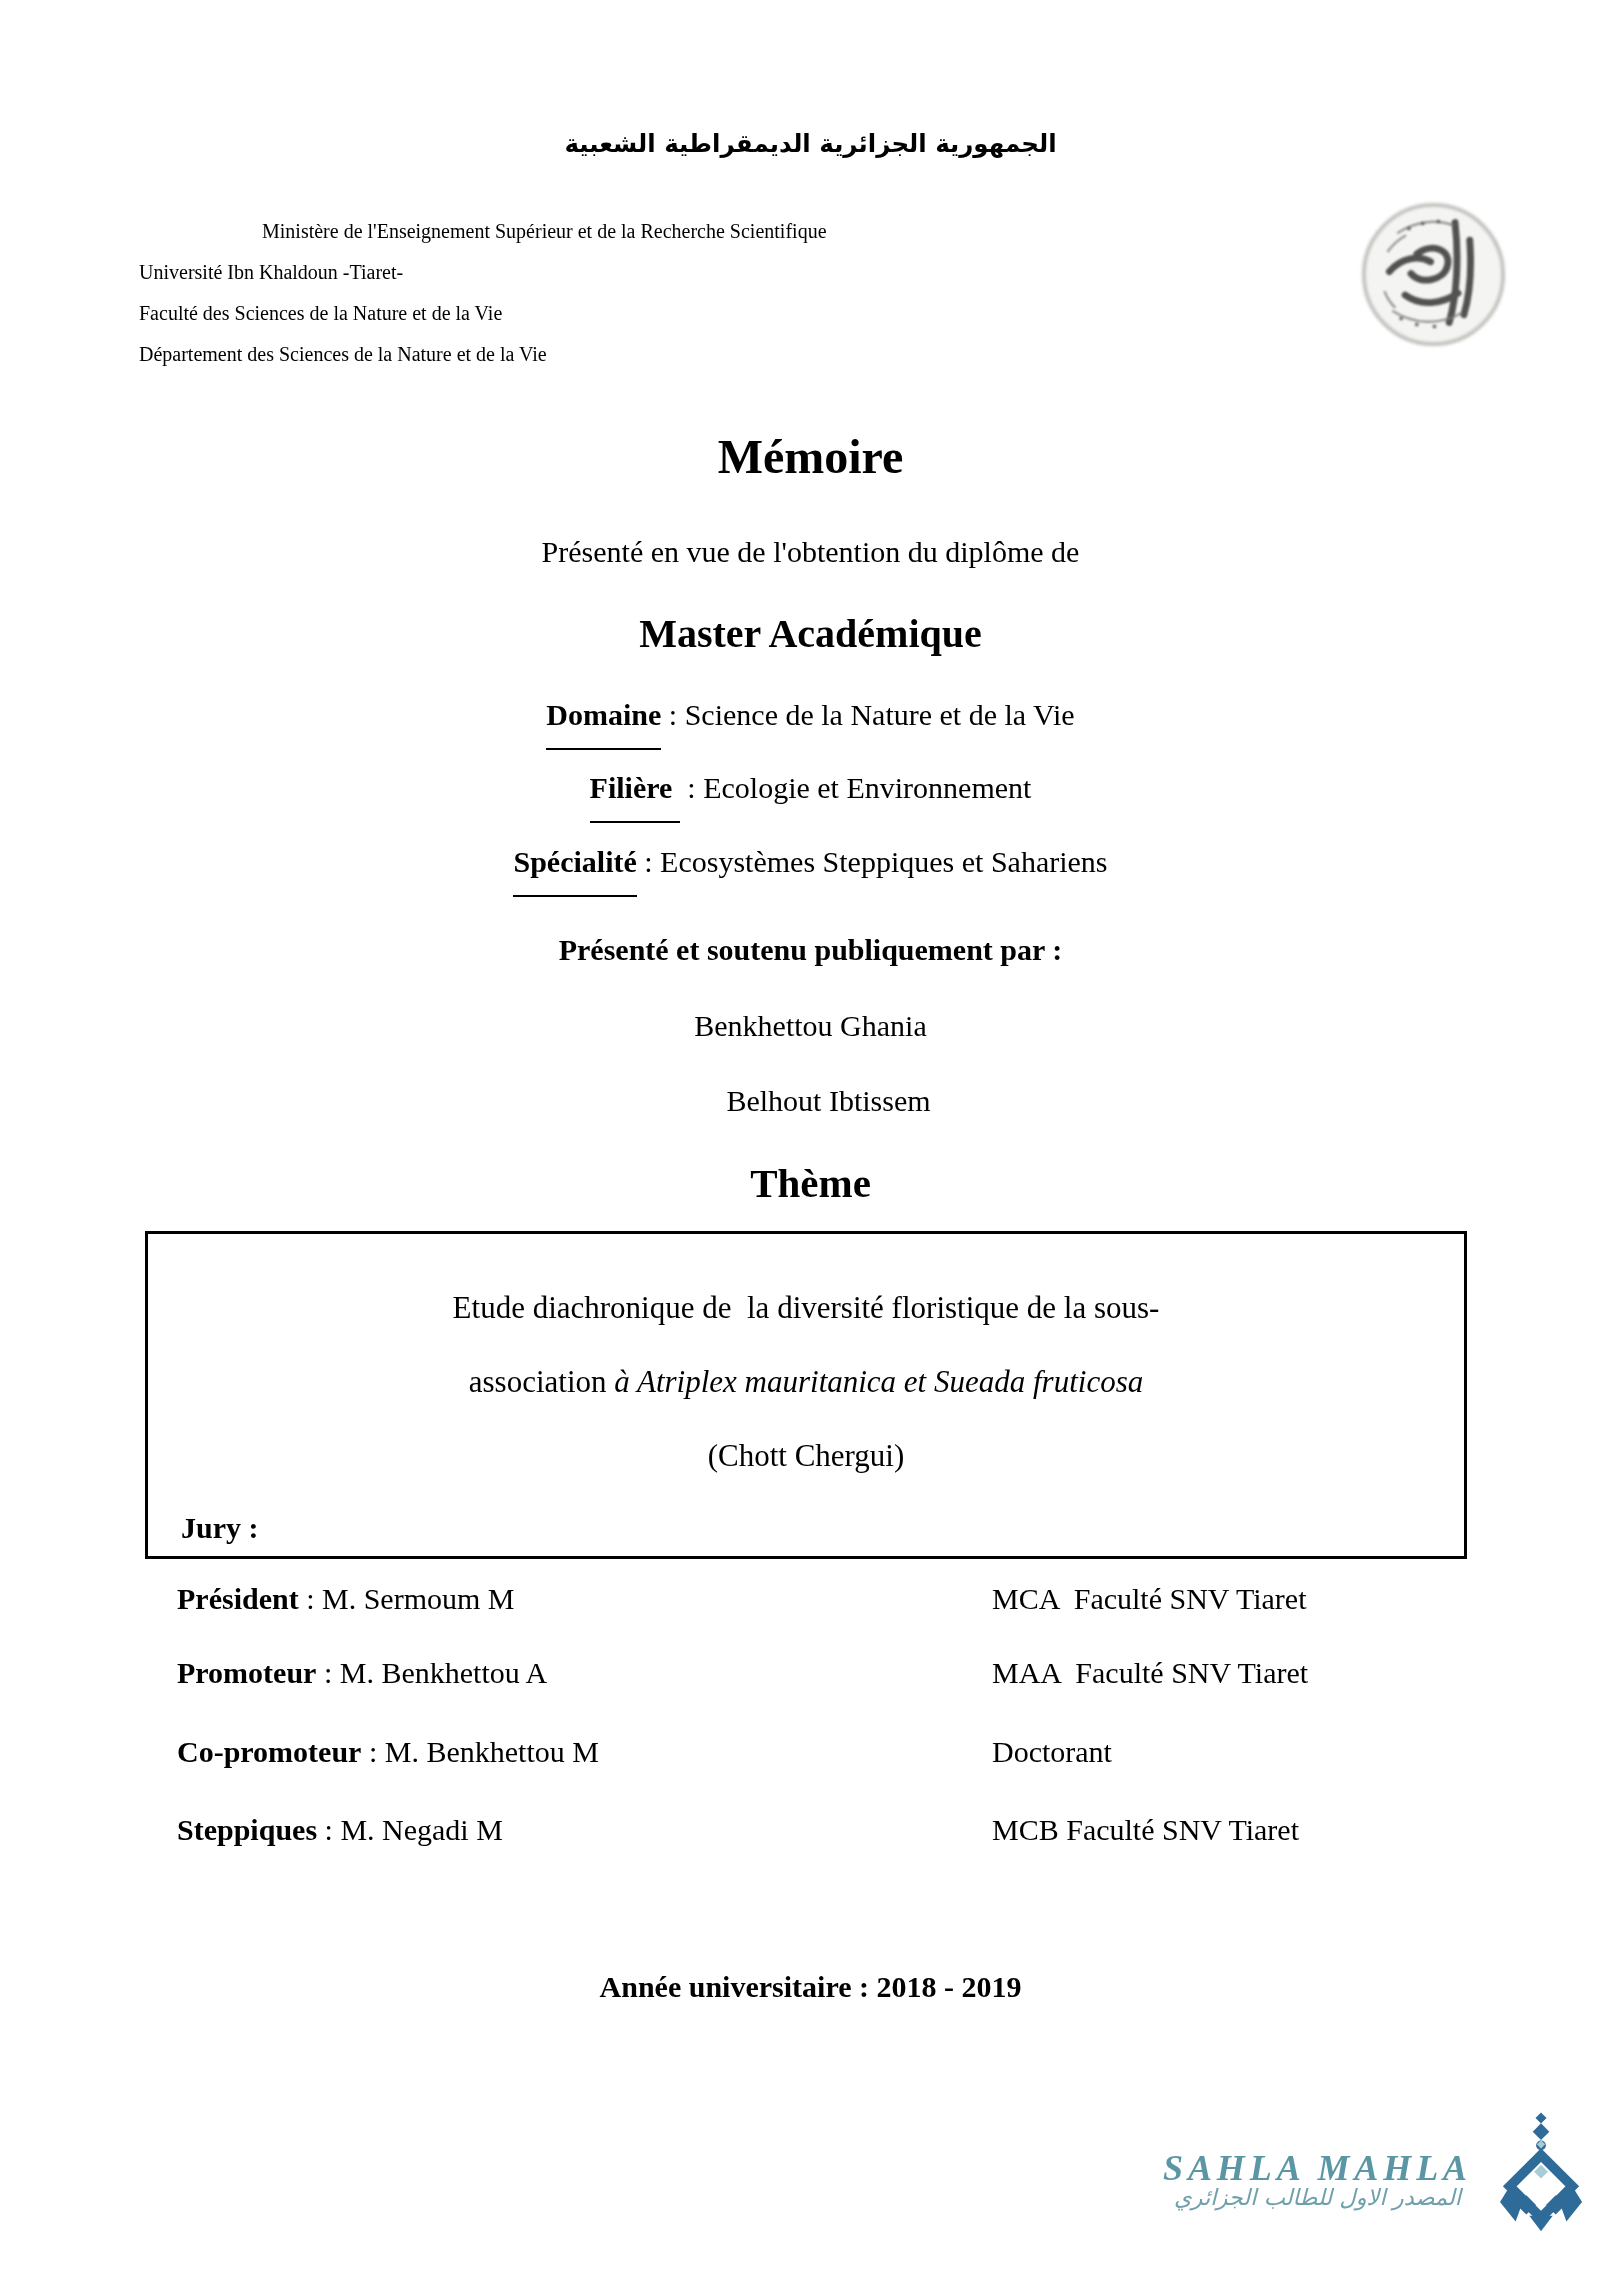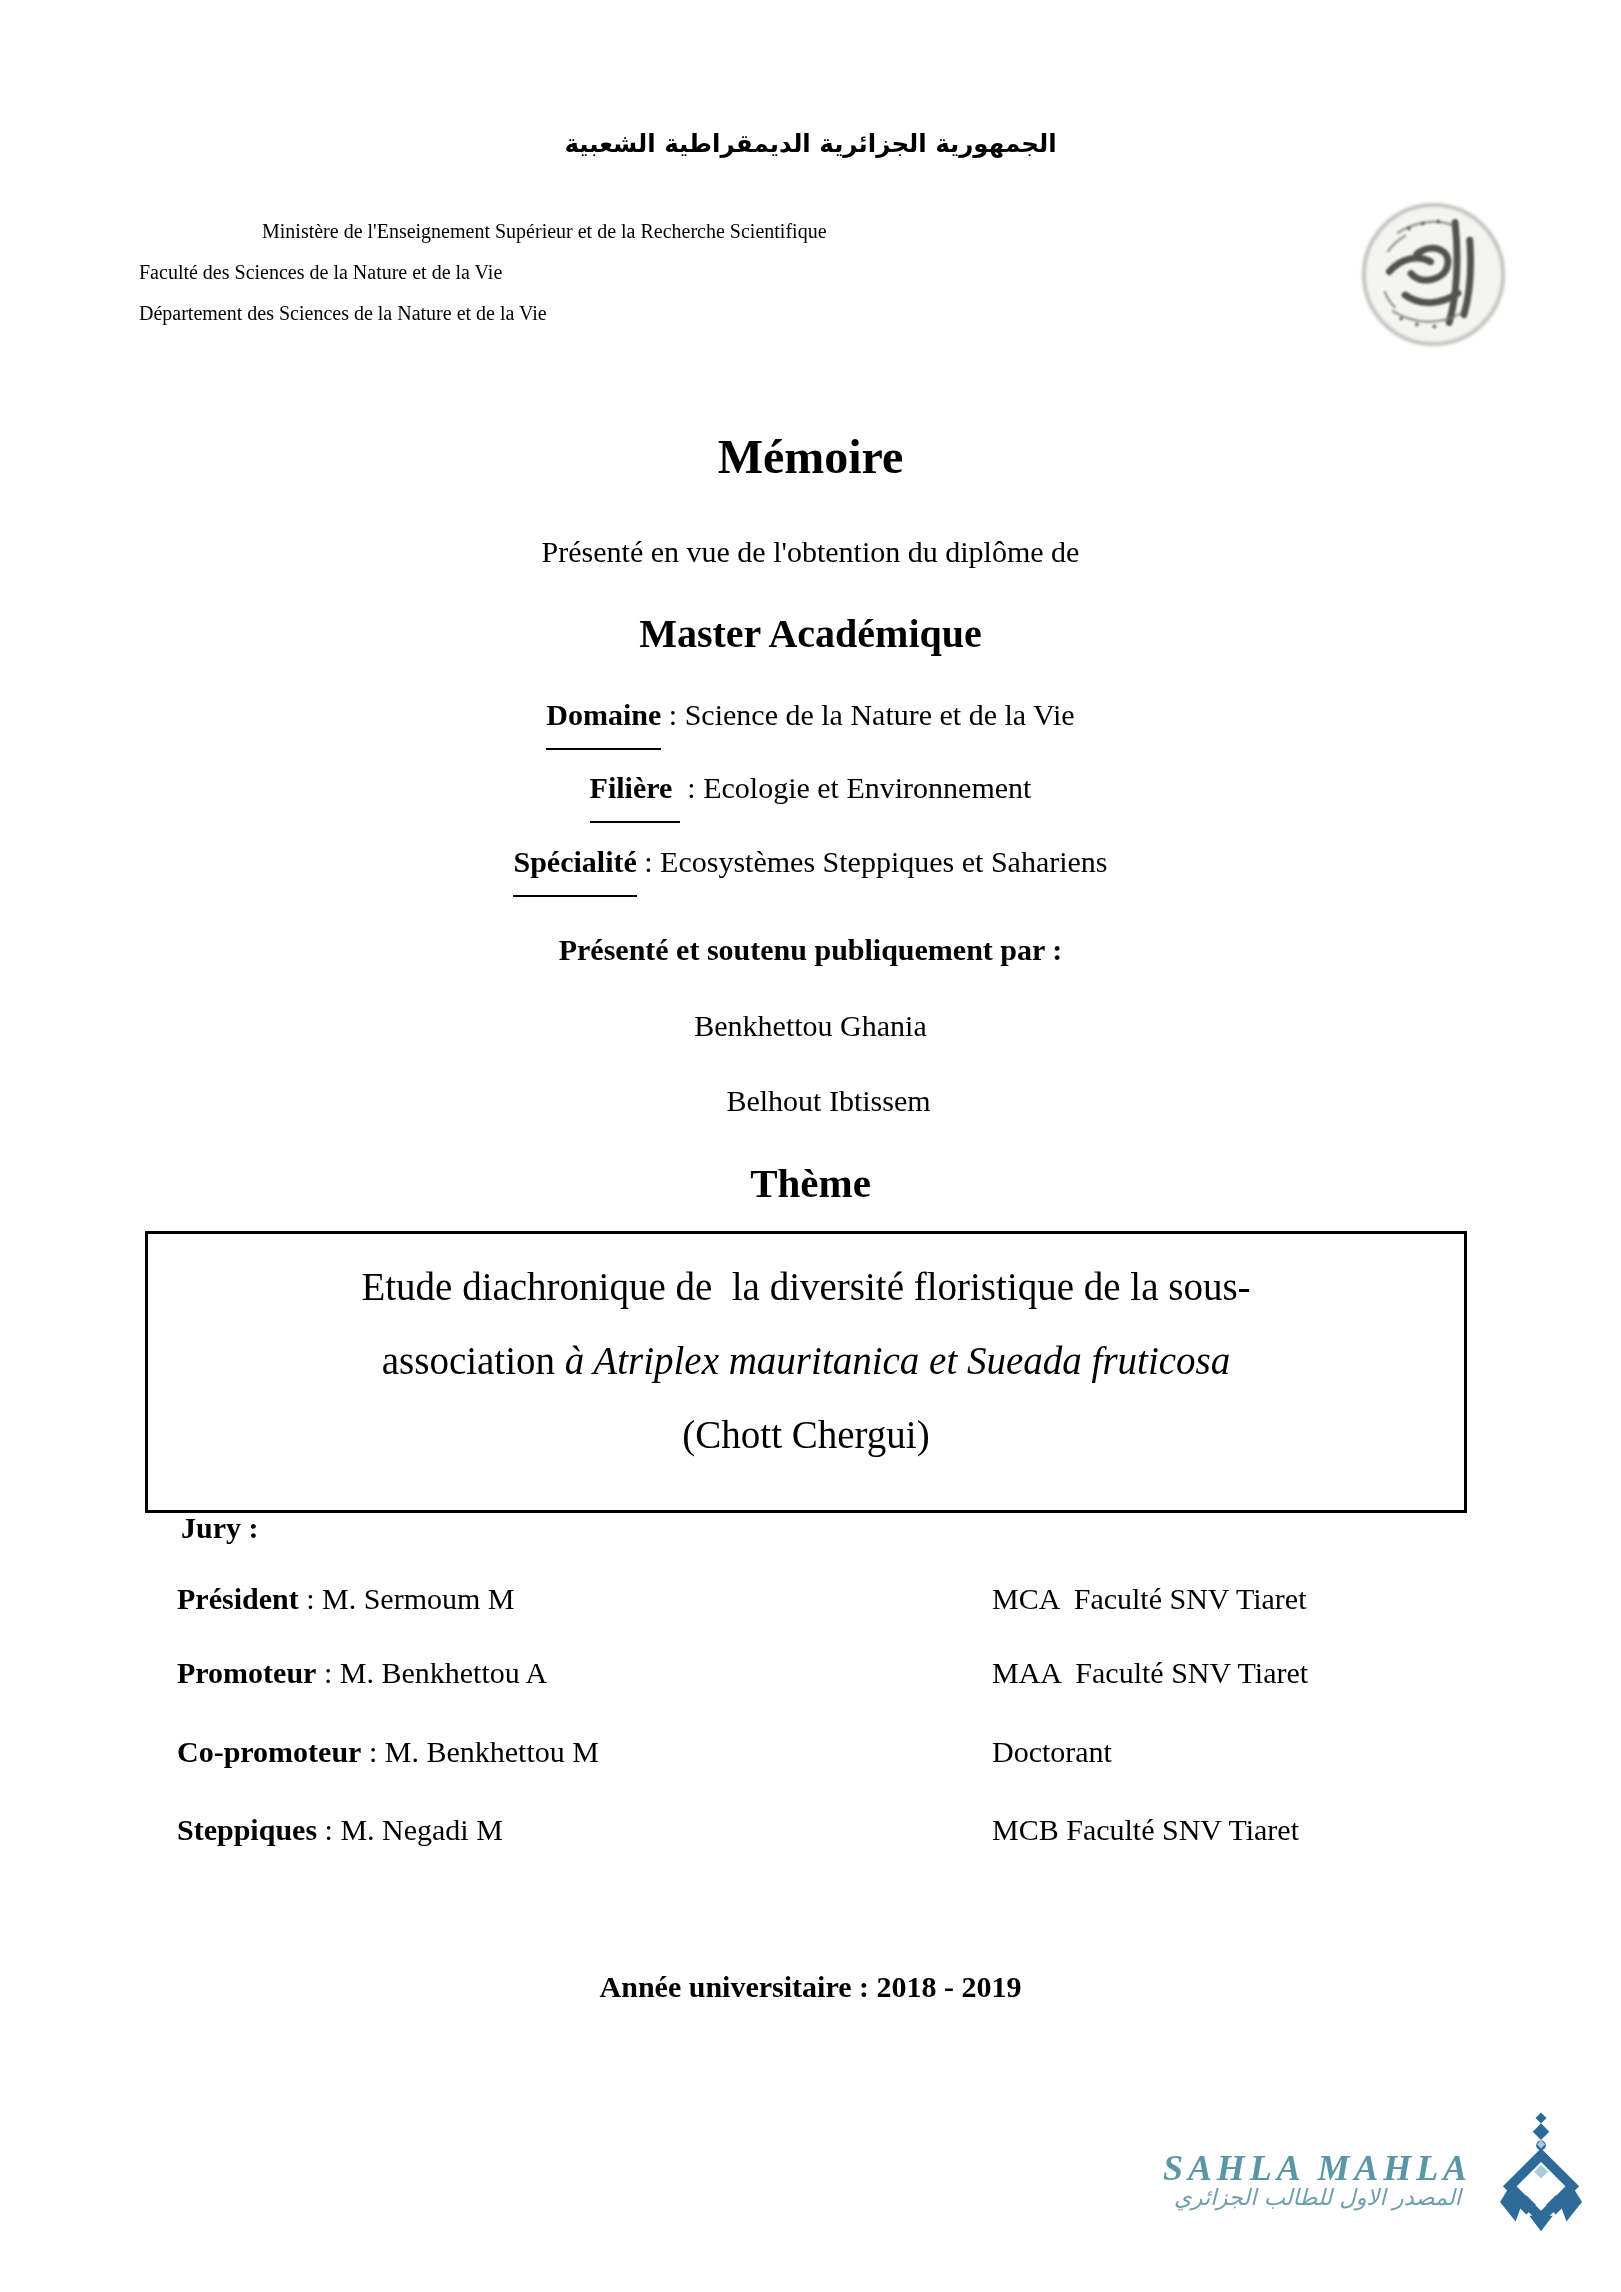--- a/index.html
+++ b/index.html
@@ -45,25 +45,25 @@
     border-bottom:2.9px solid #000;
     padding-bottom:17px;
   }
 
   .presented-by    { top:933px;  font-size:30px; font-weight:700; }
   .author-1        { top:1009px; font-size:30px; }
   .author-2        { top:1084px; font-size:30px;padding-left:36px; }
   .theme-heading   { top:1159px; font-size:41px; font-weight:700; }
 
   .theme-box {
-    left:145px; top:1231px; width:1322px; height:282px;
+    left:145px; top:1231px; width:1322px; height:328px;
     border:3.9px solid #000;
     text-align:center;
-    font-size:39px; line-height:74px;
-    padding-top:16px;
+    font-size:31px; line-height:74px;
+    padding-top:37px;
   }
   .theme-box .italic { font-style:italic; }
 
   .jury-heading { left:181px; top:1511px; font-size:30px; font-weight:700; }
   .jury-row { left:0; right:0; font-size:30px; }
   .jury-row .role { font-weight:700;text-align:right; }
   .jury-row .left-part  { position:absolute; left:177px; white-space:pre-wrap; }
   .jury-row .right-part { position:absolute; left:992px; white-space:pre-wrap; }
   .jury-row-1 { top:1582px; }
   .jury-row-2 { top:1656px; }
@@ -85,20 +85,21 @@
   }
   .brand-emblem { position:absolute; left:365px; top:-25.5px; }
 </style>
 </head>
 <body>
 
 <div class="abs centered arabic-header">الجمهورية الجزائرية الديمقراطية الشعبية</div>
 
 <div class="abs ministry">
   <div class="line1">Ministère de l'Enseignement Supérieur et de la Recherche Scientifique</div>
+  <div>Université Ibn Khaldoun -Tiaret-</div>
   <div>Faculté des Sciences de la Nature et de la Vie</div>
   <div>Département des Sciences de la Nature et de la Vie</div>
 </div>
 
 <svg class="abs seal" viewBox="0 0 150 150">
   <circle cx="75" cy="75" r="71" fill="#f4f4f2" stroke="#a9a9a6" stroke-width="2"></circle>
   <circle cx="75" cy="75" r="71" fill="none" stroke="#cfcfcc" stroke-width="6" opacity="0.6"></circle>
   <g fill="none" stroke="#3c3c3a" stroke-width="7" stroke-linecap="round" opacity="0.88">
     <path d="M97 22 C101 58 99 96 91 124"></path>
     <path d="M112 40 C114 68 112 96 106 116"></path>

